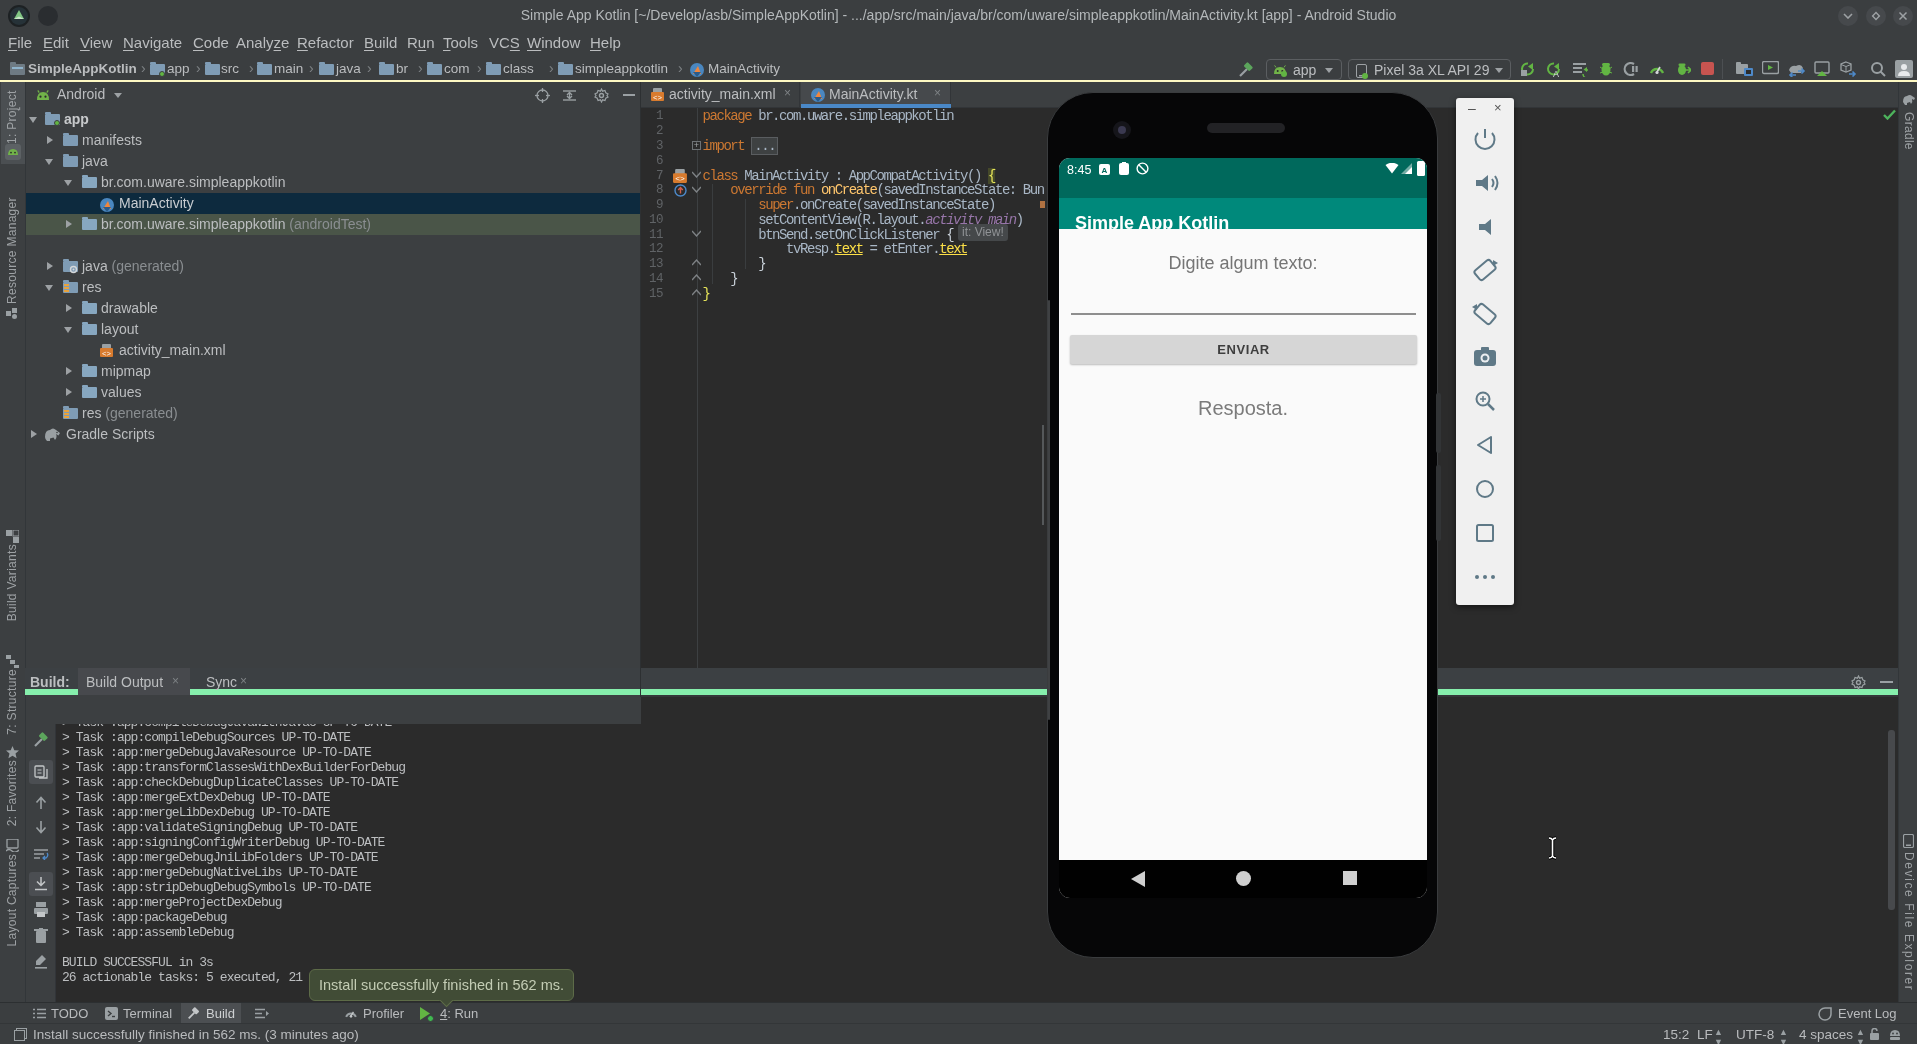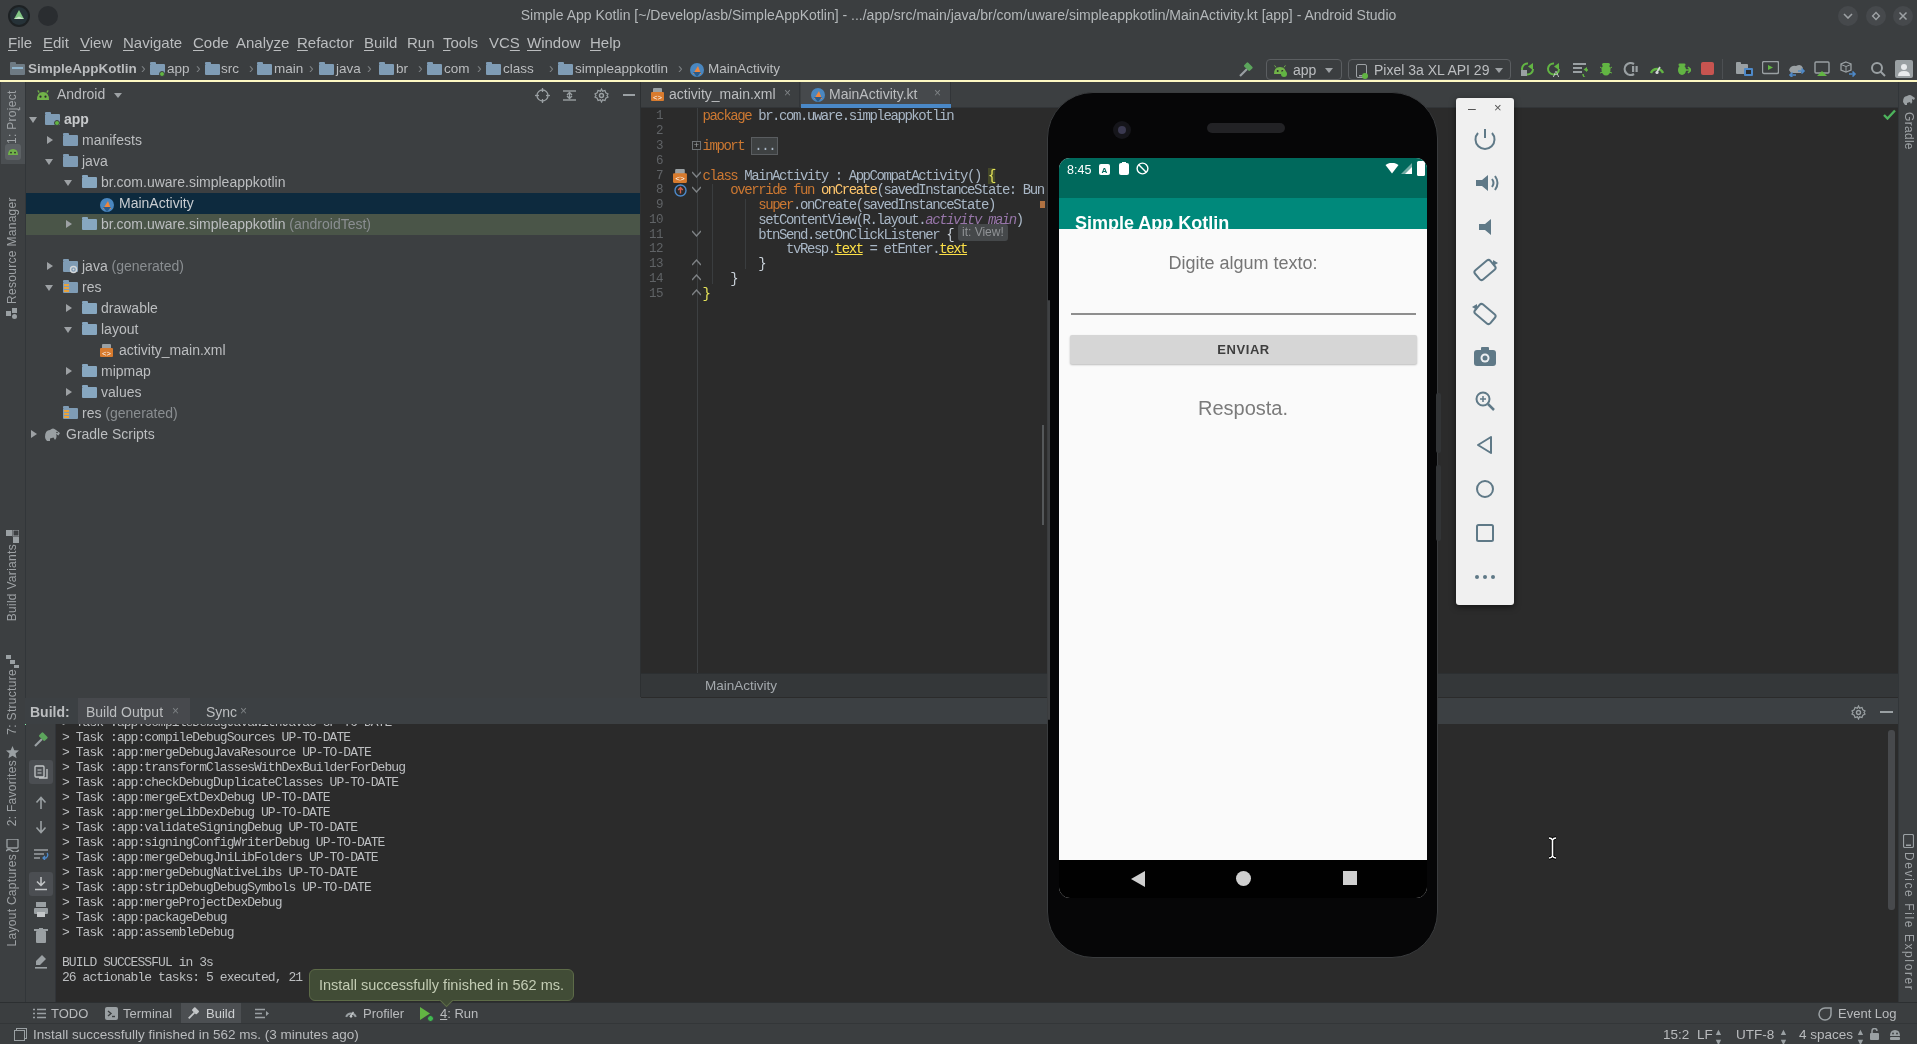--- a/index.html
+++ b/index.html
@@ -32,21 +32,21 @@
 .tlabel{position:absolute;top:0}
 
 #tabbar{left:641px;top:82px;width:1257px;height:26px;background:#3c3f41;border-bottom:1px solid #323538;font-size:14px}
 #editor{left:641px;top:108px;width:1257px;height:565px;background:#2b2b2b}
 .gutline{position:absolute;left:56px;top:0;width:1px;height:565px;background:#3d4042}
 .lnum{position:absolute;left:0;width:22px;text-align:right;color:#606366;font-family:"Liberation Mono",monospace;font-size:12.5px;letter-spacing:-0.5px}
 .cl{position:absolute;left:61.5px;white-space:pre;font-family:"Liberation Mono",monospace;font-size:14px;letter-spacing:-1.44px;color:#a9b7c6}
 .kw{color:#cc7832}.fn{color:#ffc66d}.res{color:#9876aa;font-style:italic}.prop{color:#fde047;text-decoration:underline}
 #bcrumb{left:641px;top:673px;width:1257px;height:24px;background:#343739;border-top:1px solid #2c2f31;color:#a3a8ac;font-size:13.5px;line-height:23px}
 
-#bheader{left:25px;top:698px;width:1873px;height:27px;background:#3c4043;border-bottom:1px solid #86efac;color:#bcbec0;font-size:14px}
+#bheader{left:25px;top:668px;width:1873px;height:27px;background:#3c4043;border-bottom:6px solid #86efac;color:#bcbec0;font-size:14px}
 #bicons{left:26px;top:724px;width:30px;height:278px;background:#3c3f41;border-right:1px solid #323539}
 #console{left:56px;top:724px;width:1842px;height:278px;background:#2b2b2b;overflow:hidden}
 .con{position:absolute;left:6px;white-space:pre;font-family:"Liberation Mono",monospace;font-size:13px;letter-spacing:-0.94px;color:#bcbec0}
 
 #sbar1{left:0;top:1002px;width:1917px;height:21px;background:#3b3e40;border-top:1px solid #2c2f31;font-size:13px;color:#b9bbbd}
 #sbar2{left:0;top:1023px;width:1917px;height:21px;background:#3b3e40;border-top:1px solid #333638;font-size:13.5px;color:#b9bbbd}
 
 #rstripe{left:1898px;top:82px;width:19px;height:920px;background:#3c3f41;border-left:1px solid #323639}
 
 #etoolbar{left:1456px;top:98px;width:58px;height:507px;background:#f0f0f0;border-radius:3px;box-shadow:0 2px 6px rgba(0,0,0,.5)}

